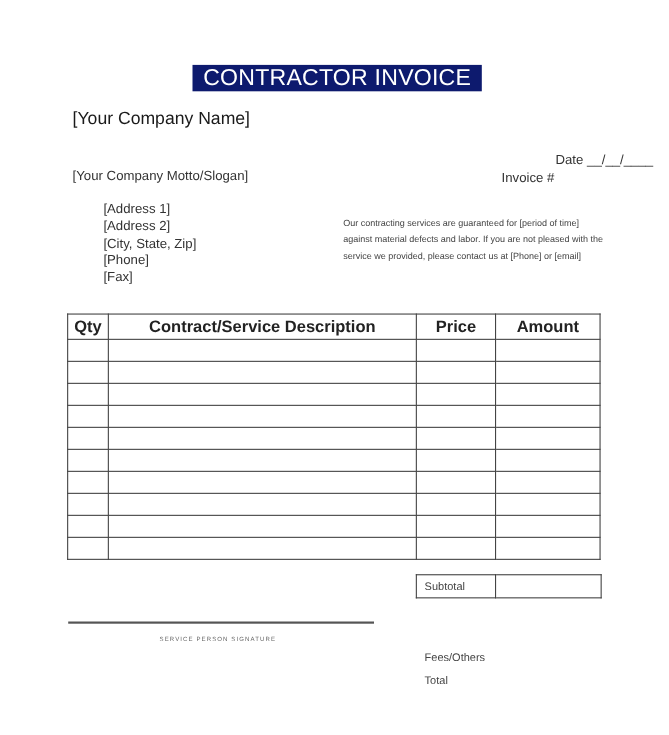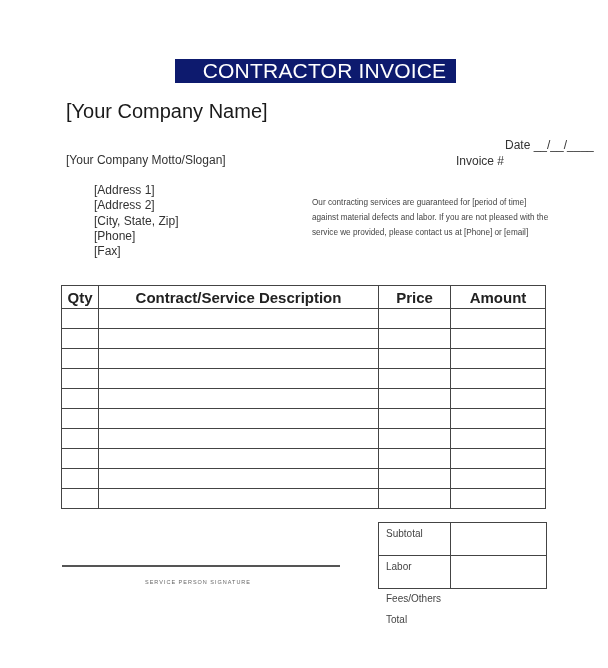--- a/index.html
+++ b/index.html
@@ -1,31 +1,31 @@
 <!DOCTYPE html>
 <html><head>
 <meta charset="utf-8">
 <style>
   html, body { margin: 0; padding: 0; }
   body { width: 608px; height: 668px; background: #fff; position: relative; overflow: hidden; font-family: "Liberation Sans", sans-serif; color: #222; }
   .abs { position: absolute; }
-  .title { left: 175px; top: 59px; height: 24px; width: 263px; background: #0d1a6e; color: #fff; font-size: 21px; line-height: 24px; text-align: center; letter-spacing: 0.2px; padding-left: 18px; }
-  .company { left: 66px; top: 100px; font-size: 20px; color: #1a1a1a; }
+  .title { left: 175px; top: 59px; height: 24px; width: 263px; background: #0d1a6e; color: #fff; font-size: 21px; line-height: 24px; text-align: center; letter-spacing: 0.2px; }
+  .company { left: 66px; top: 100px; font-size: 16px; color: #1a1a1a; }
   .slogan { left: 66px; top: 153px; font-size: 12px; color: #333; }
   .date { left: 457px; top: 138px; font-size: 12px; color: #333; margin-left: 48px; }
   .invno { left: 456px; top: 154px; font-size: 12px; color: #333; }
   .addr { left: 66px; top: 183px; font-size: 12px; line-height: 15.3px; color: #333; padding-left: 28px; }
   .guarantee { left: 312px; top: 195px; width: 240px; font-size: 8.2px; line-height: 15px; color: #444; }
   table.items { position: absolute; left: 61px; top: 285px; border-collapse: collapse; }
   table.items th, table.items td { border: 1.5px solid #444; padding: 0; }
   table.items th { font-size: 15px; font-weight: bold; height: 22px; color: #222; }
   table.items td { height: 19px; }
   .c1 { width: 36px; } .c2 { width: 279px; } .c3 { width: 71px; } .c4 { width: 94px; }
   table.totals { position: absolute; left: 378px; top: 522px; border-collapse: collapse; }
-  table.totals td { border: 1.5px solid #444; height: 20px; font-size: 10px; color: #444; padding: 0 0 12px 7px; }
+  table.totals td { border: 1.5px solid #444; height: 20px; font-size: 10px; color: #444; padding: 0 0 0 7px; }
   .t1 { width: 64px; } .t2 { width: 88px; }
   .fees { left: 386px; top: 593px; font-size: 10px; color: #444; }
   .total { left: 386px; top: 614px; font-size: 10px; color: #444; }
   .sigline { left: 62px; top: 565px; width: 278px; height: 2px; background: #555; }
   .siglabel { left: 145px; top: 579px; font-size: 5.5px; letter-spacing: 1px; color: #666; }
 </style>
 </head>
 <body>
 
 <div class="abs title">CONTRACTOR INVOICE</div>
@@ -116,24 +116,20 @@
       </tr>
   </tbody>
 </table>
 
 <table class="totals">
   <tbody>
       <tr>
     <td class="t1">Subtotal</td>
     <td class="t2"></td>
   </tr>
-  <tr>
-    <td class="t1">Labor</td>
-    <td class="t2"></td>
-  </tr>
 </tbody>
   </table>
 
 <div class="abs fees">Fees/Others</div>
 <div class="abs total">Total</div>
 
 <div class="abs sigline"></div>
 <div class="abs siglabel">SERVICE PERSON SIGNATURE</div>
 
 </body></html>

